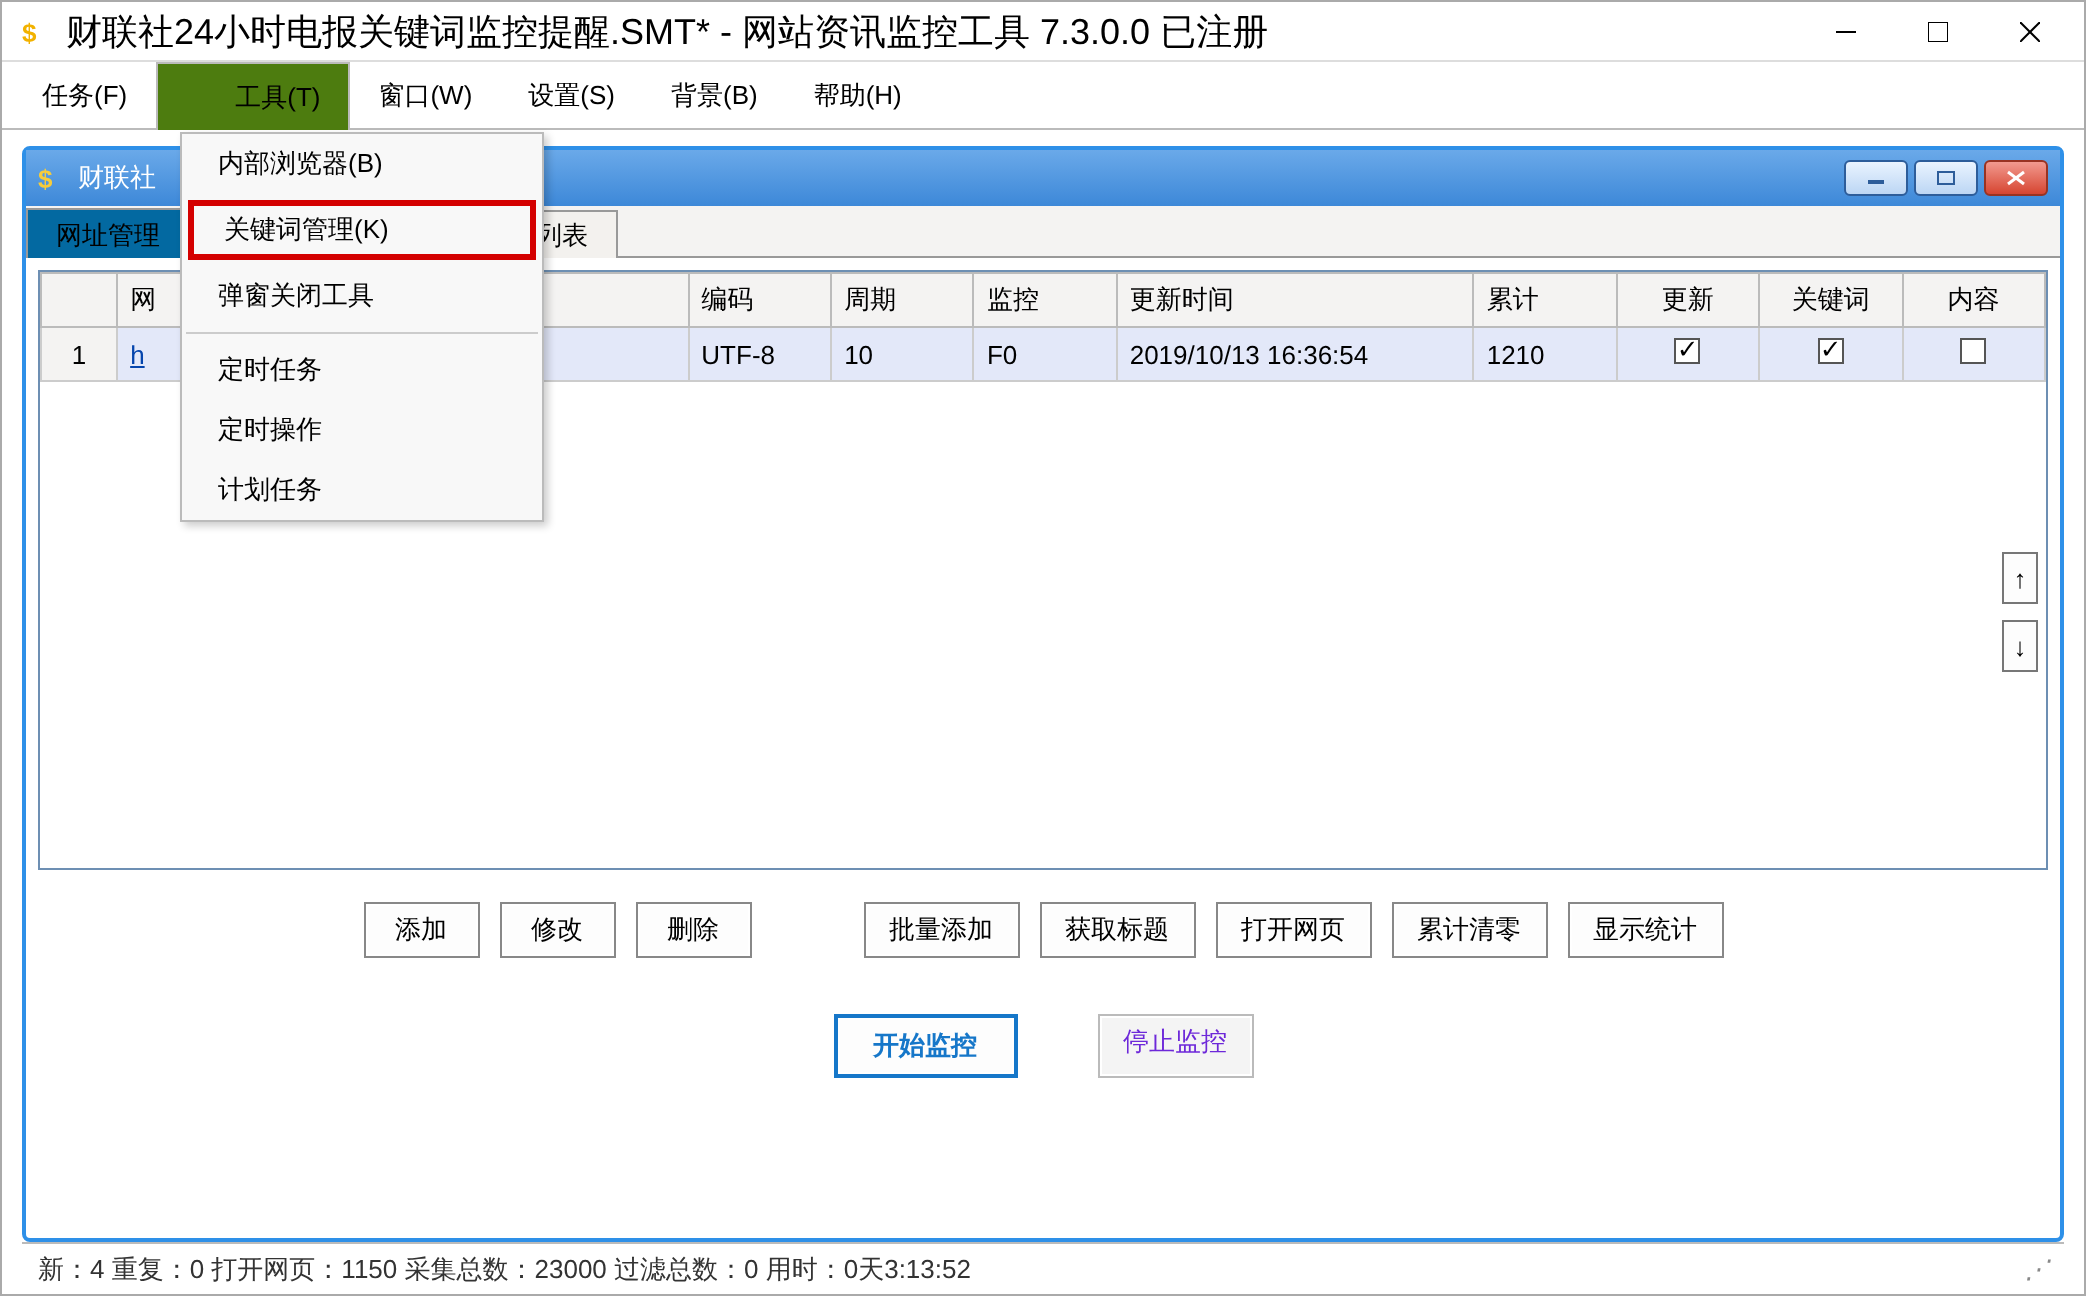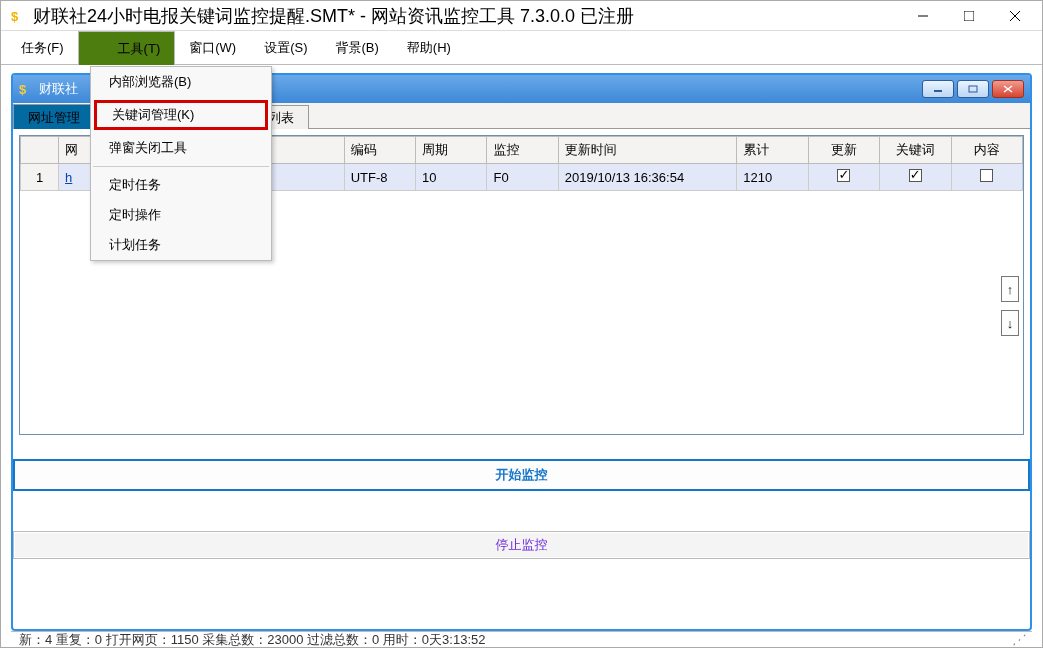--- a/index.html
+++ b/index.html
@@ -54,28 +54,28 @@
   .colwide-sm{width:32px;}
   .col-enc{width:60px;} .col-per{width:60px;} .col-mon{width:60px;} .col-time{width:150px;} .col-acc{width:60px;}
   .col-chk{width:60px;text-align:center;margin-top:40px;}
 
   
   .side-arrows { position: absolute; right: 4px; top: 140px; display: flex; flex-direction: column; gap: 8px; }
   .side-arrows .ab { width: 18px; height: 26px; border: 1px solid #777; background: #fdfdfd; display: flex; align-items: center; justify-content: center; }
 
   
   .btnrow { display: flex; justify-content: center; gap: 10px; padding: 10px 0; }
-  .btnrow.second { gap: 40px; padding: 18px 0 22px; flex-direction: column; }
+  .btnrow.second { gap: 40px; padding: 18px 0 22px; }
   .winbtn { border: 1px solid #888; background: #fdfdfd; padding: 4px 12px; min-width: 58px; text-align: center; box-shadow: 0 0 0 1px #fff inset; }
   .winbtn.primary { border: 2px solid #1677c9; color: #1677c9; font-weight: bold; padding: 5px 18px; }
   .winbtn.disabled { color: #6d28d9; border-color: #bbb; background: #f4f4f4; }
   .gap-big { width: 36px; }
 
   
-  .statusbar { height: 16px; border-top: 1px solid #bbb; display: flex; align-items: center; padding: 0 8px; font-size: 13px; background: #fff; color: #333; }
+  .statusbar { height: 26px; border-top: 1px solid #bbb; display: flex; align-items: center; padding: 0 8px; font-size: 13px; background: #fff; color: #333; }
   .statusbar .grip { margin-left: auto; color: #888; letter-spacing: -2px; transform: skew(-10deg); }
 </style>
 </head>
 <body>
 
 <div class="outer-window">
   <div class="outer-titlebar">
     <span class="app-icon">
       <svg width="16" height="16">
           <text x="0" y="13" font-size="16" fill="#f2b200" font-weight="bold">$</text>
@@ -181,20 +181,31 @@
               <td style="text-align:center"><span class="chk"></span></td>
             </tr>
           </tbody>
         </table>
         <div class="side-arrows">
           <div class="ab">↑</div>
           <div class="ab">↓</div>
         </div>
       </div>
 
+      <div class="btnrow">
+        <div class="winbtn">添加</div>
+        <div class="winbtn">修改</div>
+        <div class="winbtn">删除</div>
+        <div class="gap-big"></div>
+        <div class="winbtn">批量添加</div>
+        <div class="winbtn">获取标题</div>
+        <div class="winbtn">打开网页</div>
+        <div class="winbtn">累计清零</div>
+        <div class="winbtn">显示统计</div>
+      </div>
 
       <div class="btnrow second">
         <div class="winbtn primary">开始监控</div>
         <div class="winbtn disabled">停止监控</div>
       </div>
     </div>
 
     <div class="statusbar">
       <span>新：4  重复：0  打开网页：1150  采集总数：23000  过滤总数：0  用时：0天3:13:52</span>
       <span class="grip">⋰</span>

